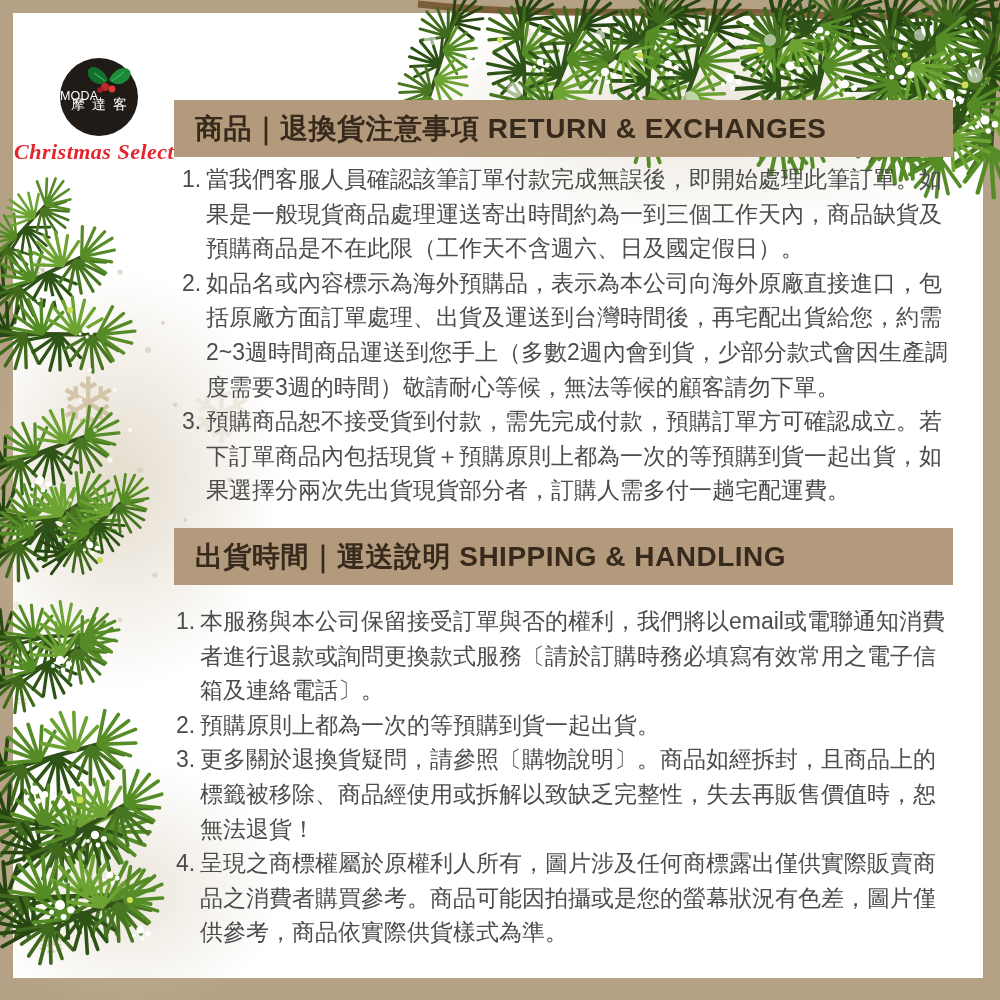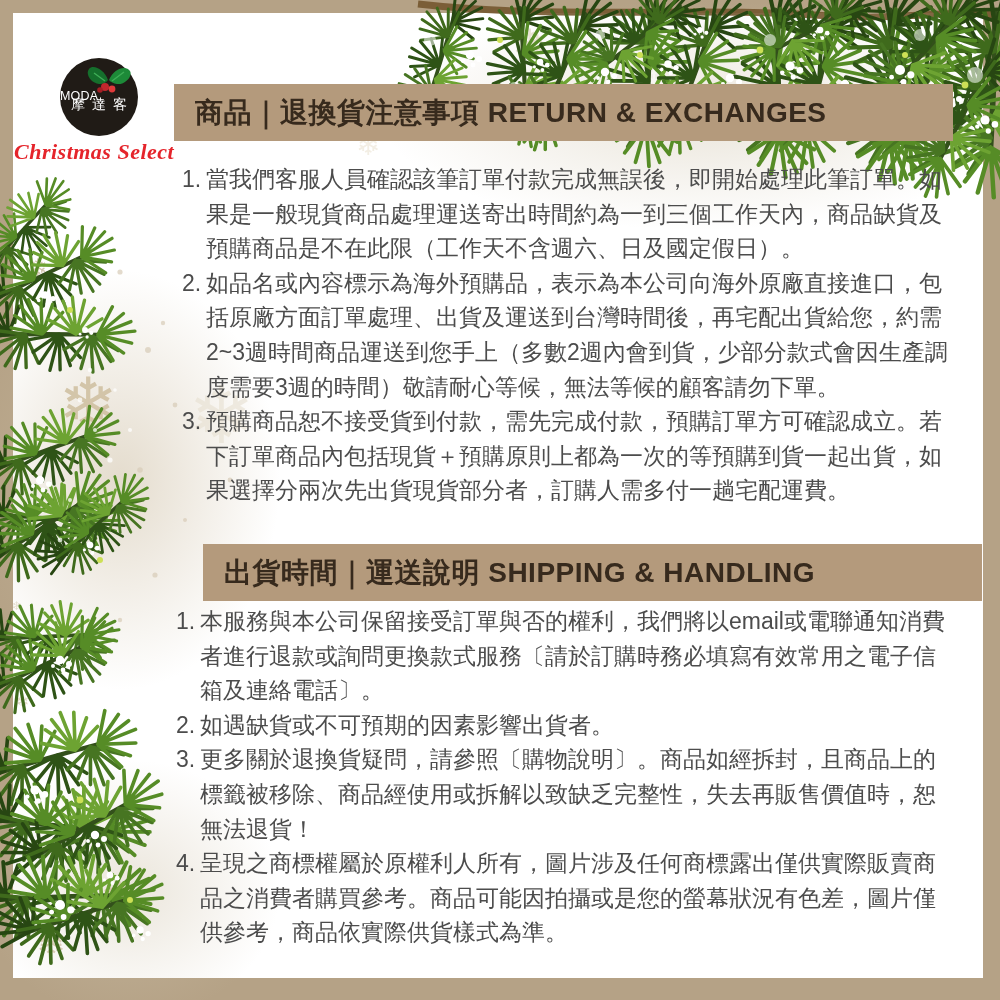--- a/index.html
+++ b/index.html
@@ -25,21 +25,21 @@
   .logo-cn{position:absolute;left:0;top:38px;width:78px;text-align:center;color:#fff;
            font-size:14px;letter-spacing:7px;text-indent:7px;white-space:nowrap;}
   .holly{position:absolute;left:86px;top:60px;}
   .tagline{position:absolute;left:14px;top:139px;width:168px;text-align:left;color:#e5242b;
            font-family:"Liberation Serif","DejaVu Serif",serif;font-style:italic;font-weight:700;
            font-size:22px;letter-spacing:.5px;white-space:nowrap;}
   
   .bar{position:absolute;left:174px;width:779px;height:57px;background:#b49a7c;
        display:flex;align-items:center;padding-left:21px;box-sizing:border-box;
        color:#372a1d;font-size:28px;font-weight:700;letter-spacing:.5px;white-space:nowrap;}
-  .bar1{top:84px;} .bar2{top:544px;margin-left:29px;}
+  .bar1{top:100px;} .bar2{top:528px;}
   ol.items{position:absolute;margin:0;padding:0;list-style:none;}
   .list1{left:182px;top:162px;width:772px;}
   .list2{left:176px;top:604px;width:778px;}
   .item{display:flex;font-size:23px;line-height:34.6px;color:#4c4c4c;}
   .num{flex:0 0 24px;}
   .txt{flex:1 1 auto;}
 </style>
 </head>
 <body>
 
@@ -225,21 +225,21 @@
   </div>
   <ol class="items list2">
 
       <li class="item">
         <span class="num">1.</span>
         <span class="txt">本服務與本公司保留接受訂單與否的權利，我們將以email或電聯通知消費者進行退款或詢問更換款式服務〔請於訂購時務必填寫有效常用之電子信箱及連絡電話〕。</span>
       </li>
 
       <li class="item">
         <span class="num">2.</span>
-        <span class="txt">如遇缺貨或不可預期的因素影響出貨者。</span>
+        <span class="txt">預購原則上都為一次的等預購到貨一起出貨。</span>
       </li>
 
       <li class="item">
         <span class="num">3.</span>
         <span class="txt">更多關於退換貨疑問，請參照〔購物說明〕。商品如經拆封，且商品上的標籤被移除、商品經使用或拆解以致缺乏完整性，失去再販售價值時，恕無法退貨！</span>
       </li>
 
       <li class="item">
         <span class="num">4.</span>
         <span class="txt">呈現之商標權屬於原權利人所有，圖片涉及任何商標露出僅供實際販賣商品之消費者購買參考。商品可能因拍攝或是您的螢幕狀況有色差，圖片僅供參考，商品依實際供貨樣式為準。</span>

